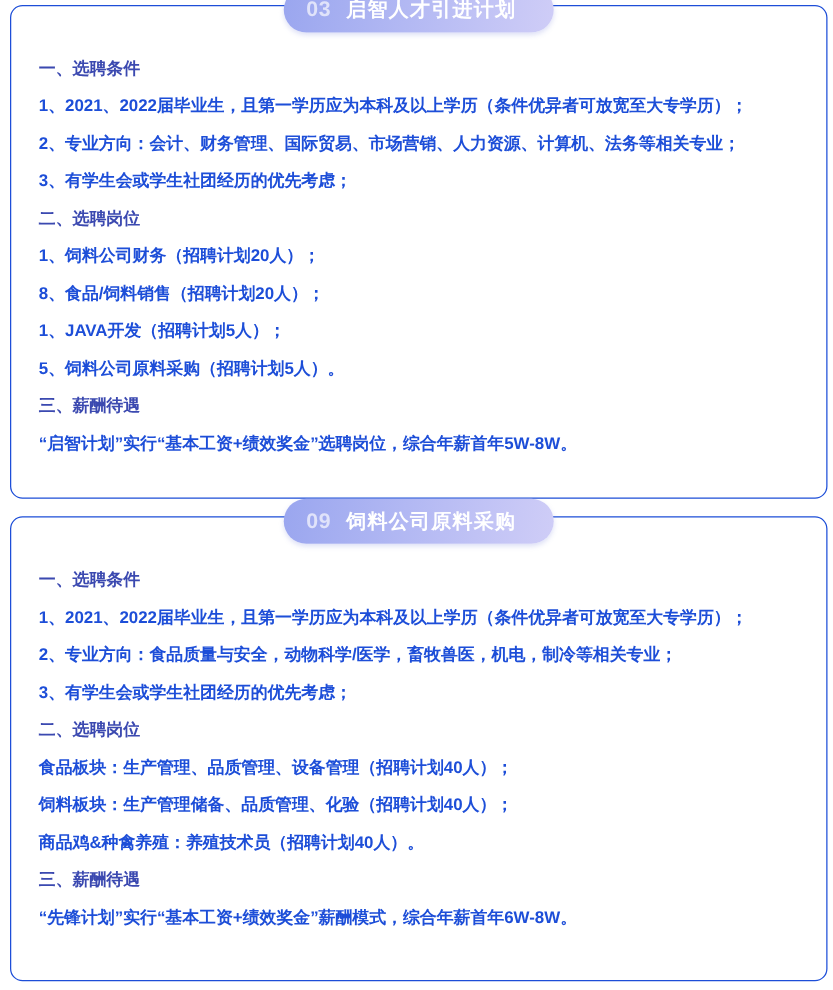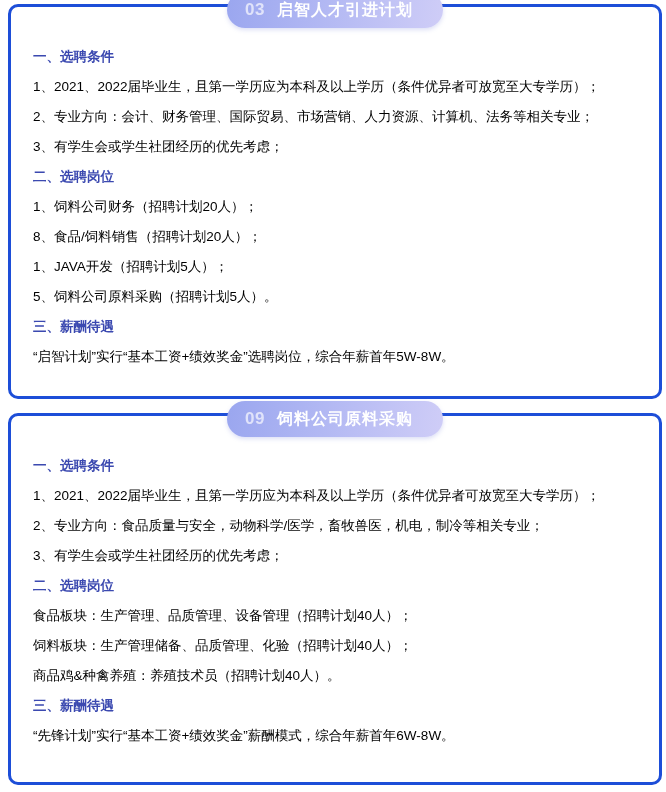--- a/index.html
+++ b/index.html
@@ -17,21 +17,21 @@
   .page {
     width: 666px;
     height: 792px;
     position: relative;
     overflow: hidden;
     background: #ffffff;
   }
   .card {
     position: relative;
     margin: 0 4px 14px 8px;
-    border: 3px solid #1d4ed8;
+    border: 1px solid #1d4ed8;
     border-radius: 10px;
     background: #ffffff;
     box-sizing: border-box;
     padding: 0 0 14px 0;
   }
   .card-1 { height: 395px; margin-top: 4px; }
   .card-2 { height: 372px; }
 
   .badge-wrap {
     display: flex;
@@ -64,22 +64,23 @@
     color: #ffffff;
     letter-spacing: 1px;
   }
 
   .body {
     padding: 0 22px;
   }
   .line {
     font-size: 13.5px;
     line-height: 30px;
-    color: #000000;
+    color: #1d4ed8;
     white-space: nowrap;
+    font-weight: bold;
   }
   .line.heading {
     color: #3b49b0;
     font-weight: bold;
   }
 </style>
 </head>
 <body>
 
 <div class="page">

